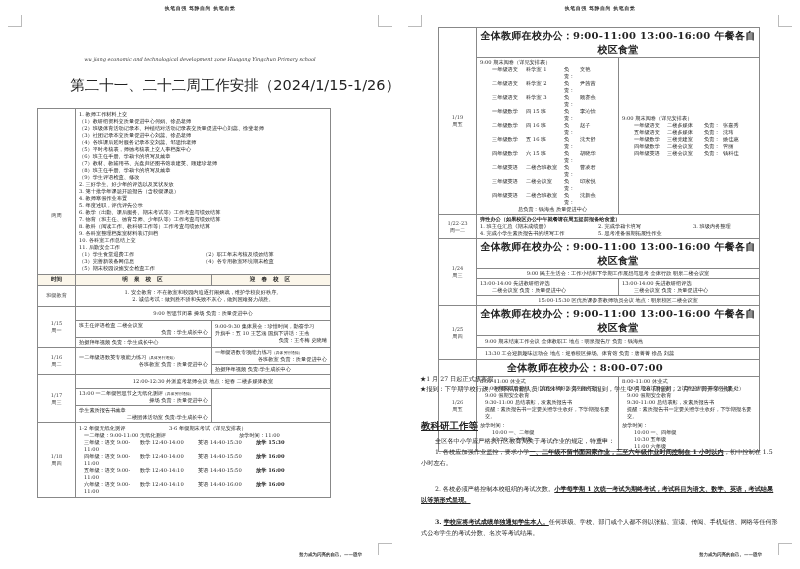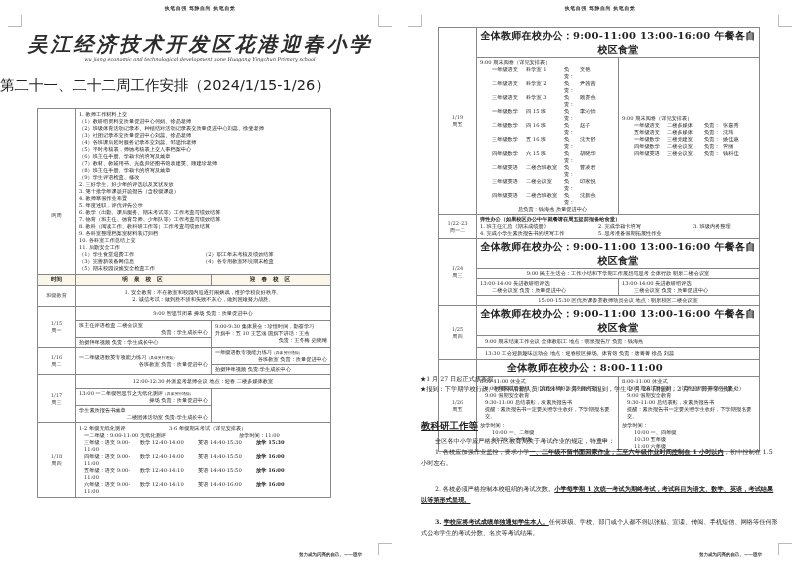--- a/index.html
+++ b/index.html
@@ -9,21 +9,21 @@
   .page.left { left: 0; }
   .page.right { left: 400px; }
   .top-slogan { position: absolute; top: 5px; left: 0; width: 400px; text-align: center; font-size: 5px; color: #333; letter-spacing: 0.5px; font-weight: bold; }
   .corner { position: absolute; width: 14px; height: 12px; border-color: #bbb; border-style: solid; border-width: 0; }
   .corner.tl { top: 15px; left: 8px; border-right-width: 1px; border-bottom-width: 1px; }
   .corner.tr { top: 15px; right: 8px; border-left-width: 1px; border-bottom-width: 1px; }
   .corner.br { bottom: 14px; right: 8px; border-left-width: 1px; border-top-width: 1px; }
   .footer-quote { position: absolute; bottom: 12px; right: 38px; font-size: 4.5px; color: #333; font-weight: bold; }
   .school-name { position: absolute; top: 31px; left: 0; width: 400px; text-align: center; font-size: 20px; font-weight: bold; font-style: italic; color: #2c2c2c; letter-spacing: 3px; font-family: "DejaVu Serif", serif; }
   .school-en { position: absolute; top: 56px; left: 0; width: 400px; text-align: center; font-size: 5px; font-style: italic; color: #333; }
-  .doc-title { position: absolute; top: 76px; left: 0; width: 400px; text-align: left; font-size: 14.5px; font-family: "DejaVu Sans", sans-serif; color: #222; }
+  .doc-title { position: absolute; top: 76px; left: 0; width: 400px; text-align: right; font-size: 14.5px; font-family: "DejaVu Sans", sans-serif; color: #222; }
   table.sched { position: absolute; border-collapse: collapse; font-size: 5.2px; line-height: 1.35; }
   table.sched td { border: 0.8px solid #888; vertical-align: middle; padding: 1px 3px; }
   .left table.sched { top: 108px; left: 37px; width: 294px; }
   .right table.sched { top: 27px; left: 38px; width: 322px; }
   .daycell { width: 38px; text-align: center; color: #444; }
   .hdr td { background: #fbf6ea; text-align: center; font-weight: bold; font-size: 5.6px; letter-spacing: 2px; }
   .line { display: block; white-space: nowrap; }
   .ind { padding-left: 5px; }
   .ind2 { padding-left: 12px; }
   .center { text-align: center; }
@@ -42,21 +42,20 @@
   small.s { font-size: 3.8px; }
 </style>
 </head>
 <body>
 
 <div class="page left">
   <div class="top-slogan">执笔自强  笃静自尚  执笔自觉</div>
   <div class="corner tl"></div>
   <div class="corner tr"></div>
   <div class="corner br"></div>
-  <div class="school-name">吴江经济技术开发区花港迎春小学</div>
   <div class="school-en">wu jiang economic and technological development zone Huagang Yingchun Primary school</div>
   <div class="doc-title">第二十一、二十二周工作安排（2024/1/15-1/26）</div>
 
   <table class="sched">
     <tbody>
         <tr>
       <td class="daycell" style="vertical-align:bottom;padding-bottom:55px;">两周</td>
       <td colspan="2" style="padding:2px 3px;">
         <span class="line">1. 教师工作材料上交</span>
         <span class="line">（1）教研组资料交质量促进中心何娟、徐晶老师</span>
@@ -376,21 +375,21 @@
         </tr>
     <tr>
           <td colspan="2" style="padding:2px 8px;">13:30 工会迎新趣味运动会  地点：迎春校区操场、体育馆      负责：唐菁菁  徐晶  刘蕊</td>
         </tr>
 
     <tr>
       <td class="daycell" rowspan="2">
         <span class="line">1/26</span>
         <span class="line">周五</span>
       </td>
-      <td colspan="2" class="big" style="text-align:left;padding-left:30px;">全体教师在校办公：8:00-11:00</td>
+      <td colspan="2" class="big" style="text-align:left;padding-left:30px;">全体教师在校办公：8:00-07:00</td>
     </tr>
     <tr>
       <td style="vertical-align:top;">
         <span class="line">8:00-11:00 休业式</span>
         <span class="ind" style="display:block;white-space:normal;">8:00 期末试卷分析；（试卷分析好后交巫教务处）</span>
         <span class="line ind">9:00 假期安全教育</span>
         <span class="line ind">9:30-11:00 总结表彰，发素质报告书</span>
         <span style="display:block;white-space:normal;" class="ind">提醒：素质报告书一定要关照学生收好，下学期报名要交。</span>
         <span class="line" style="margin-top:2px;">放学时间：</span>
         <span class="line ind2">10:00  一、二年级</span>

